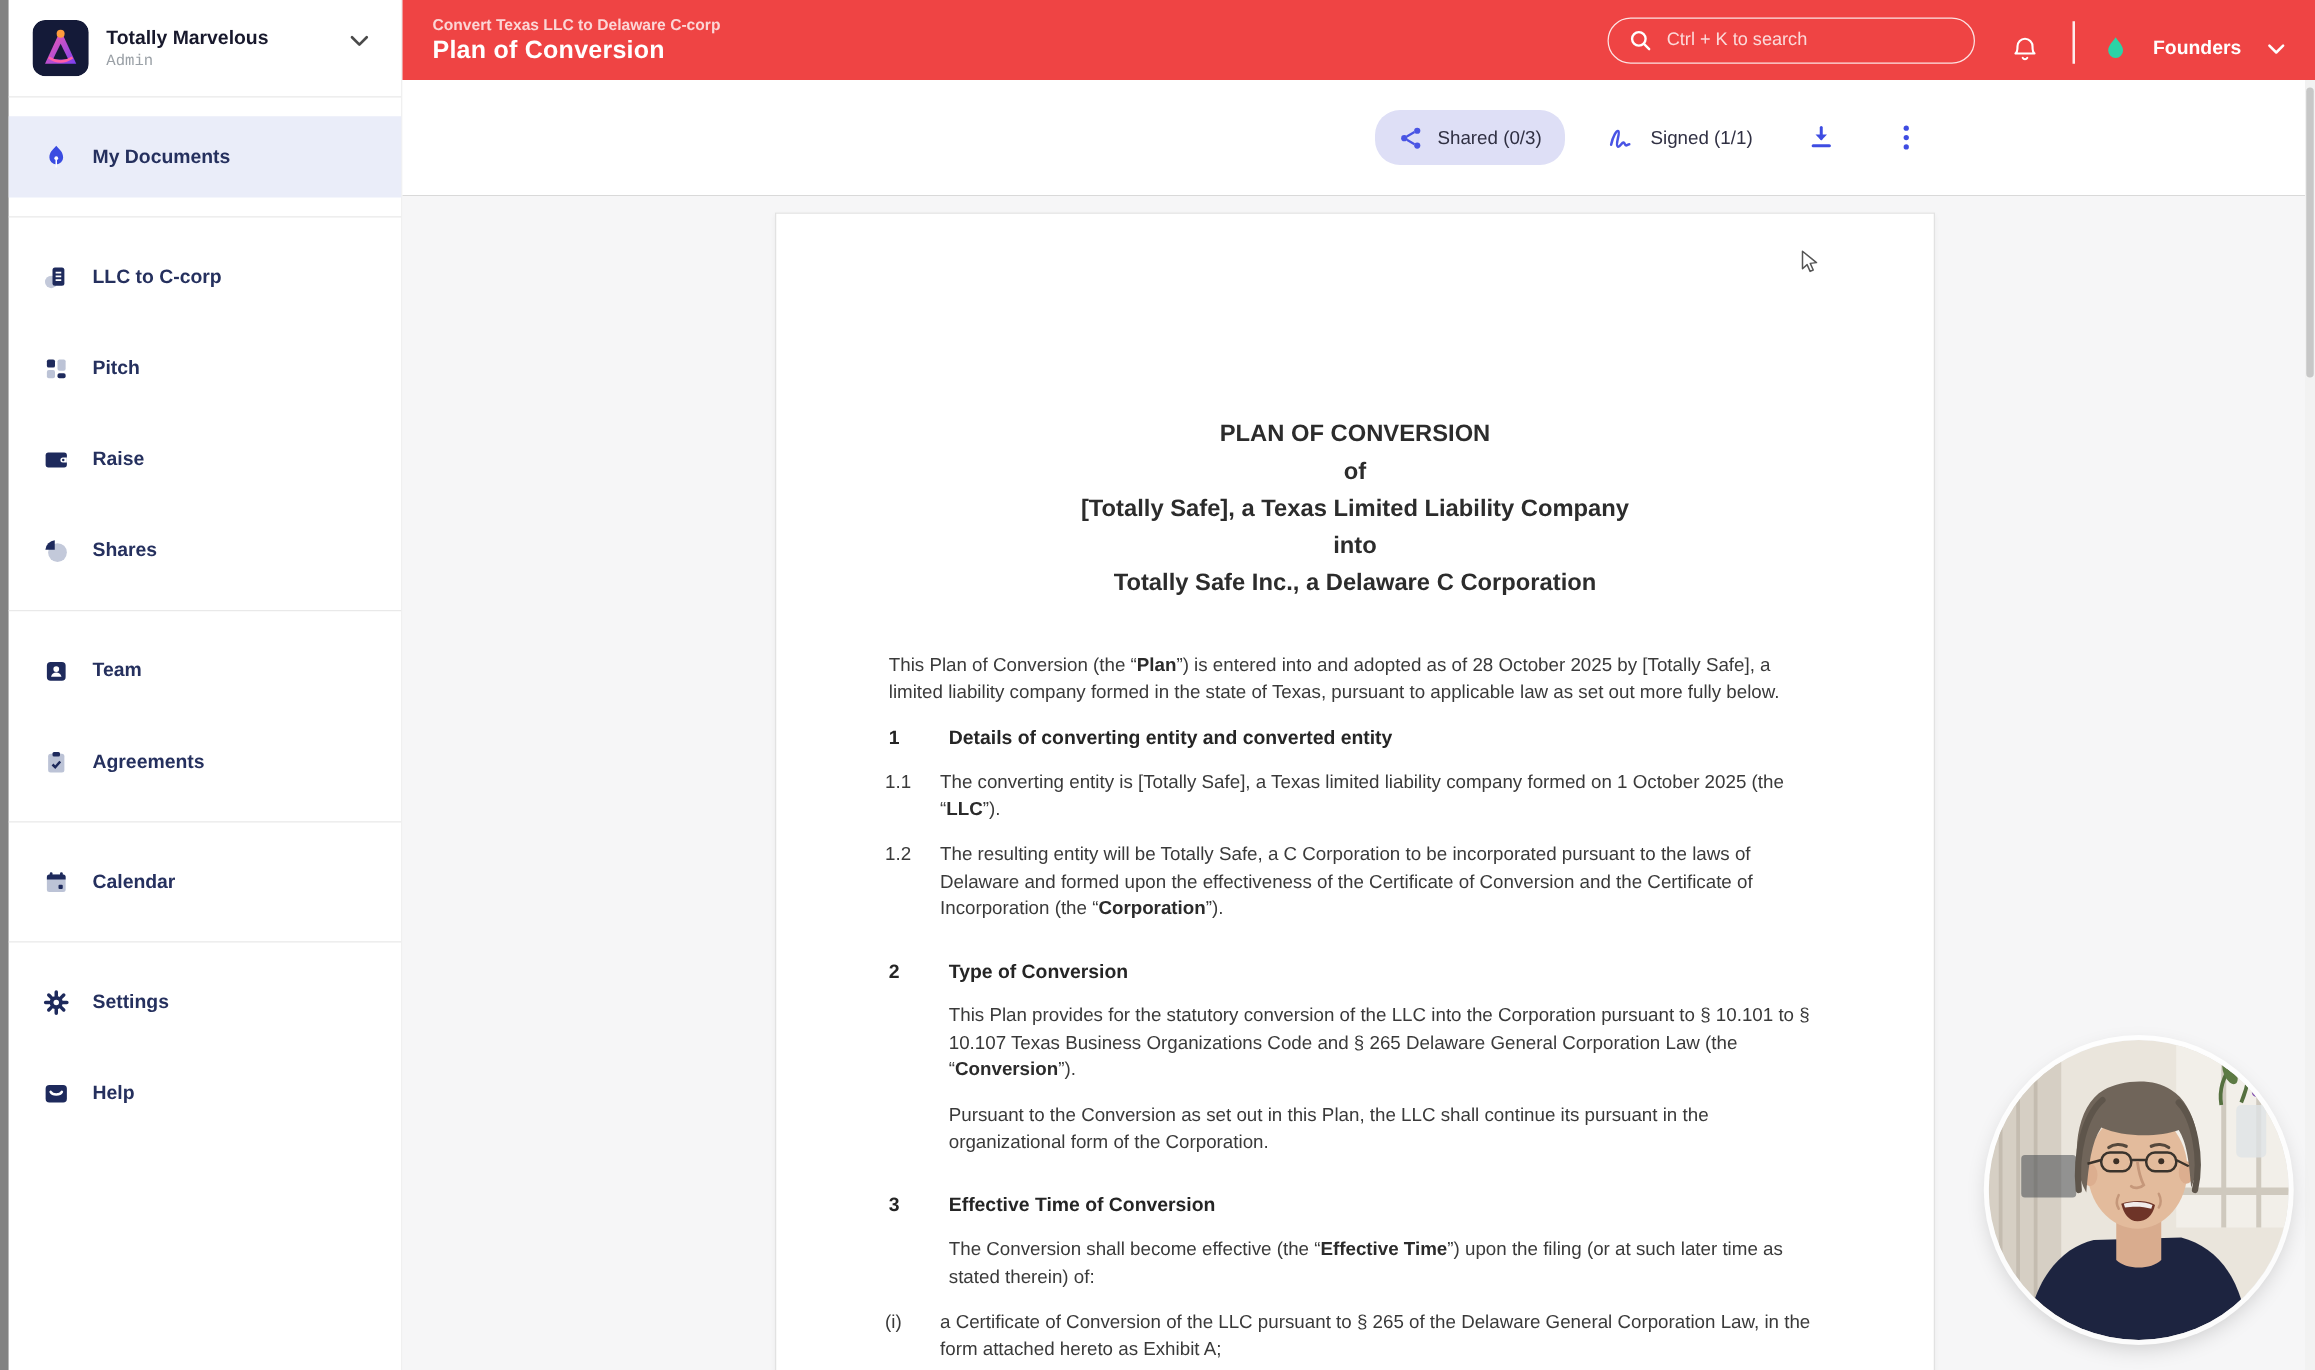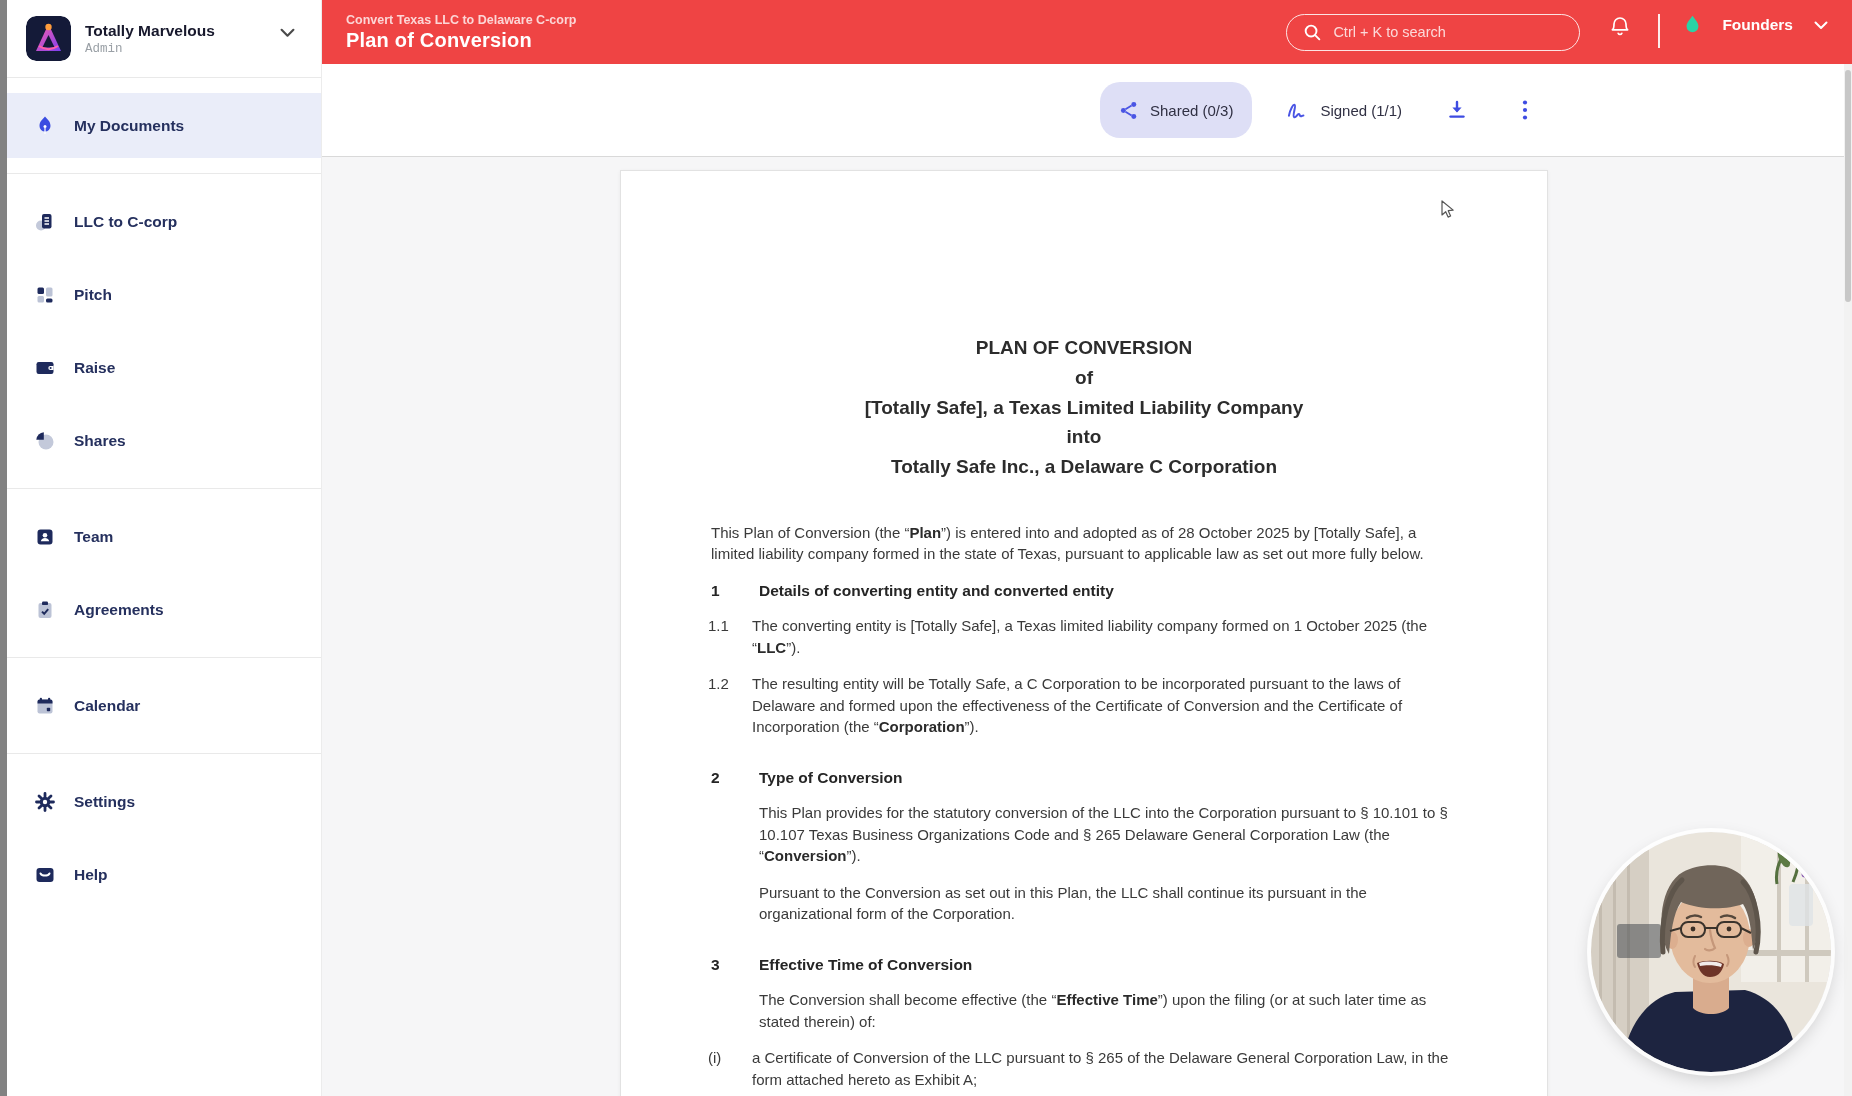--- a/index.html
+++ b/index.html
@@ -28,32 +28,32 @@
   .nav-label { font-size:15.5px; font-weight:600; color:#25305e; }
 
   
   .main { flex:1 1 auto; display:flex; flex-direction:column; position:relative; min-width:0; }
 
   
   .app-header { height:64px; background:#ef4444; display:flex; align-items:center; flex:0 0 auto; padding:0 16px 0 24px; }
   .header-titles { display:flex; flex-direction:column; gap:2px; min-width:0; }
   .breadcrumb { font-size:12.5px; font-weight:600; color:rgba(255,255,255,.78); }
   .page-title { font-size:20px; font-weight:700; color:#fff; letter-spacing:.2px; }
-  .header-right { margin-left:auto; display:flex; align-items:flex-start; }
+  .header-right { margin-left:auto; display:flex; align-items:flex-end; }
   .search-box { width:294px; height:37px; border:1.5px solid rgba(255,255,255,.85); border-radius:19px; display:flex; align-items:center; gap:11px; padding:0 16px; cursor:text; }
   .search-placeholder { font-size:14.5px; color:rgba(255,255,255,.8); }
   .bell-btn { margin-left:28px; background:none; border:none; cursor:pointer; display:flex; }
   .header-sep { width:2px; height:34px; background:rgba(255,255,255,.9); margin:0 24px 0 26px; }
   .account-menu { display:flex; align-items:center; gap:21px; cursor:pointer; padding-right:8px; }
   .account-name { font-size:15.5px; font-weight:600; color:#fff; }
 
   
   .doc-toolbar { height:93px; background:#fff; border-bottom:1px solid #d9d9d9; position:relative; flex:0 0 auto; }
   .toolbar-actions { position:absolute; left:778px; top:50%; transform:translateY(-50%); display:flex; align-items:center; }
-  .shared-btn { display:flex; align-items:center; gap:10px; background:#dedff6; border:none; border-radius:20px; height:56px; padding:0 19px; cursor:pointer; }
+  .shared-btn { display:flex; align-items:center; gap:10px; background:#dedff6; border:none; border-radius:20px; height:44px; padding:0 19px; cursor:pointer; }
   .btn-label { font-size:15px; font-weight:500; color:#303043; }
   .signed-btn { display:flex; align-items:center; gap:10px; background:none; border:none; margin-left:33px; cursor:pointer; }
   .download-btn { background:none; border:none; margin-left:44px; cursor:pointer; display:flex; }
   .more-btn { background:none; border:none; margin-left:48px; cursor:pointer; display:flex; padding:0 6px; }
 
   
   .doc-area { flex:1 1 auto; background:#f6f6f7; position:relative; overflow:hidden; }
   .doc-page { position:absolute; left:298px; top:13px; width:928px; height:1000px; background:#fff; border:1px solid #e2e2e2; box-shadow:0 1px 4px rgba(0,0,0,.05); }
   .doc-title-block { margin-top:162px; text-align:center; }
   .doc-title-line { font-size:19px; line-height:29.8px; font-weight:700; color:#2c2c2c; }

